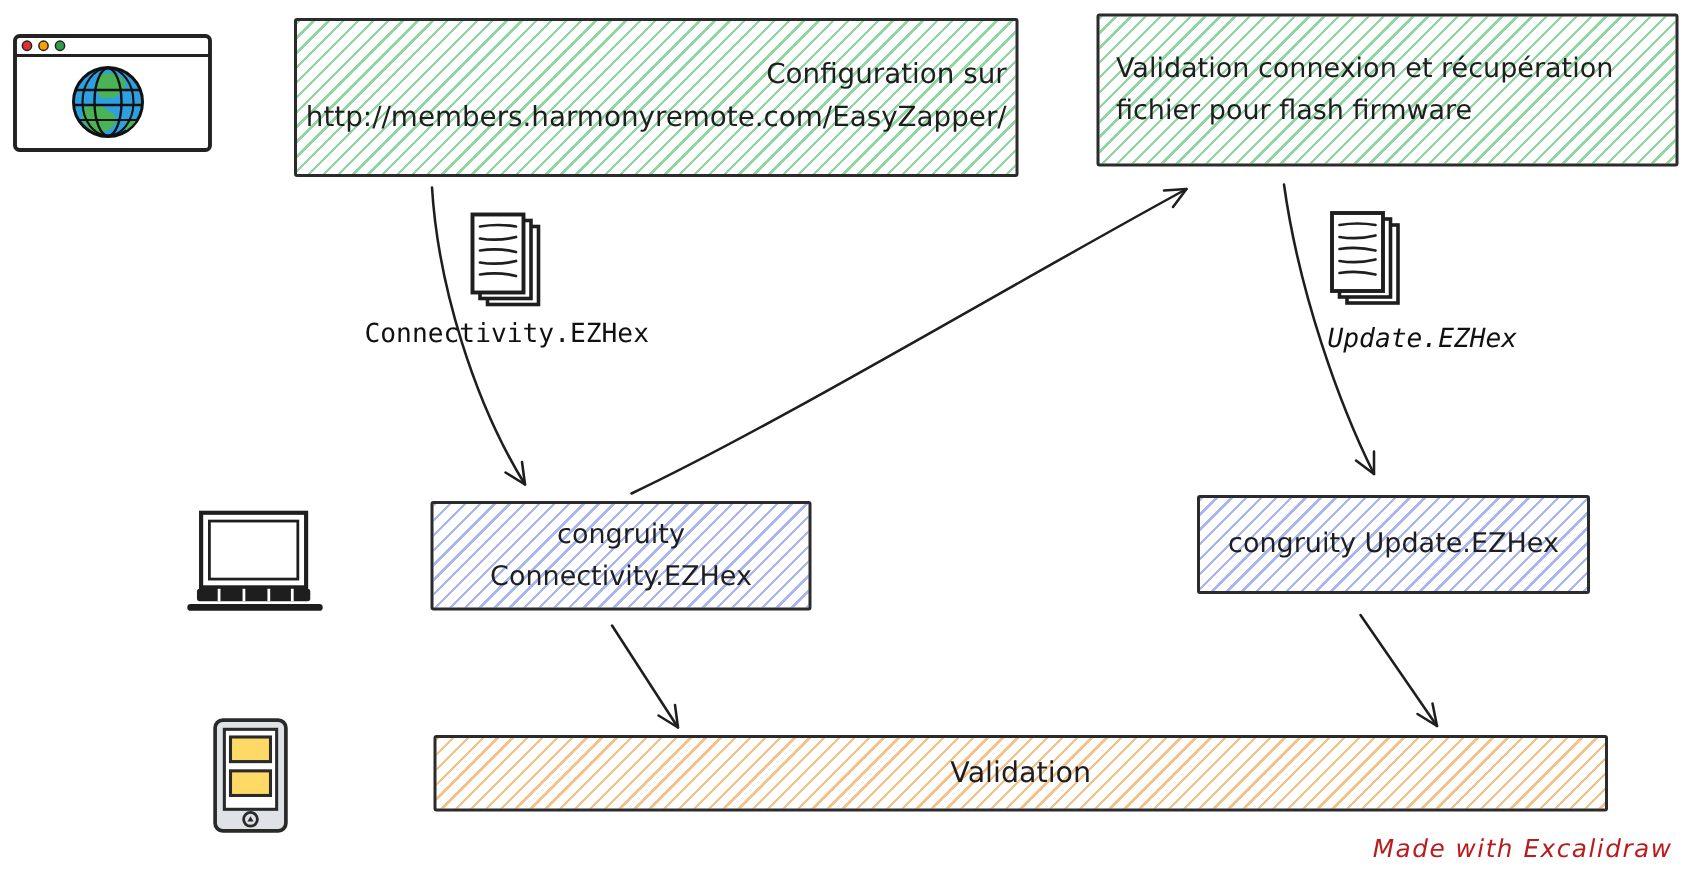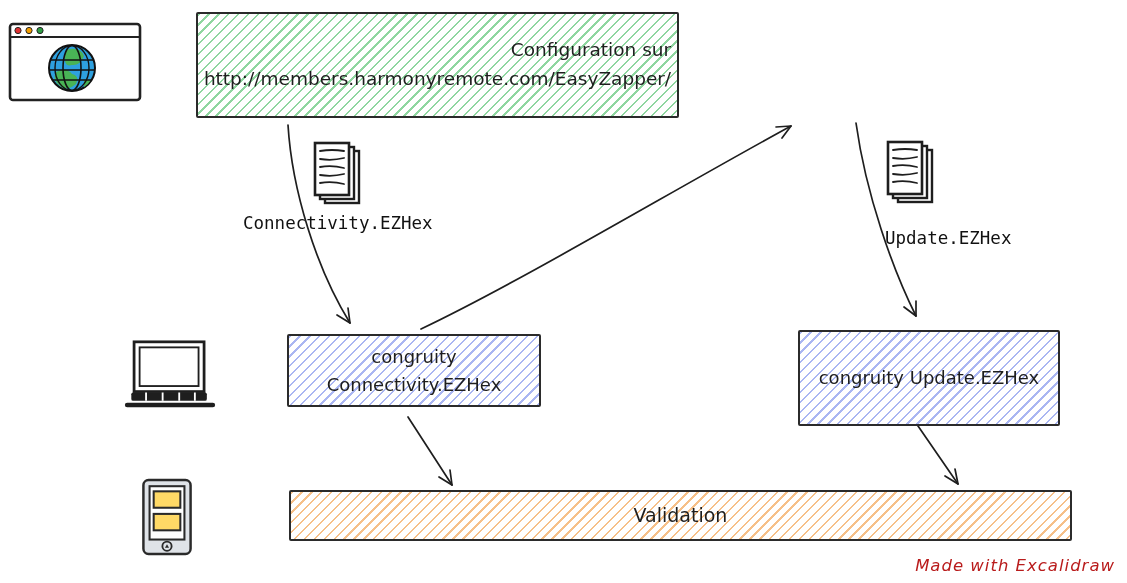--- a/index.html
+++ b/index.html
@@ -11,28 +11,28 @@
     position:absolute;box-sizing:border-box;border:2px solid #2b2b2b;border-radius:2px;
     display:flex;align-items:center;justify-content:center;text-align:center;
     font-size:18.5px;line-height:1.55;white-space:pre-line;background-color:#fff;
   }
   .hatch-green{background-image:repeating-linear-gradient(135deg,#8fd6a0 0 1.6px,transparent 1.6px 7px);text-align:right;}
   .hatch-blue{background-image:repeating-linear-gradient(135deg,#aab6f2 0 1.6px,transparent 1.6px 7px);}
   .hatch-orange{background-image:repeating-linear-gradient(135deg,#f6c089 0 1.6px,transparent 1.6px 7px);}
   .node-config{left:196px;top:12px;width:483px;height:106px;}
   .node-validation{left:731px;top:9px;width:388px;height:102px;justify-content:flex-start;text-align:left;padding-left:11px;font-size:18px;}
   .node-blue1{left:287px;top:334px;width:254px;height:73px;font-size:18px;}
-  .node-blue2{left:798px;top:330px;width:262px;height:96px;font-size:18px;}
+  .node-blue2{left:798px;top:330px;width:262px;height:66px;font-size:18px;}
   .node-concordance{left:289px;top:490px;width:783px;height:51px;font-size:19px;}
   .file-label{
     position:absolute;font-family:"DejaVu Sans Mono",monospace;font-size:17.5px;color:#111;
     white-space:nowrap;
   }
   .label-connectivity{left:243px;top:213px;}
-  .label-update{left:885px;top:228px;}
+  .label-update{left:885px;top:216px;font-style:italic;}
   .abs{position:absolute;}
   .arrows{position:absolute;left:0;top:0;pointer-events:none;}
   .watermark{
     position:absolute;right:12px;top:556px;font-size:16.5px;color:#b91c1c;
     font-style:oblique;letter-spacing:1px;
   }
 </style>
 </head>
 <body>
 
@@ -81,20 +81,22 @@
       <ellipse cx="64" cy="46" rx="17" ry="22.5" fill="none" stroke="#111" stroke-width="1.4"></ellipse>
       <line x1="42" y1="38" x2="86" y2="38" stroke="#111" stroke-width="1.6"></line>
       <line x1="41" y1="48" x2="87" y2="48" stroke="#111" stroke-width="1.6"></line>
       <line x1="44" y1="58" x2="84" y2="58" stroke="#111" stroke-width="1.4"></line>
     </g>
   </svg>
 
   <div class="node hatch-green node-config">Configuration sur
 http://members.harmonyremote.com/EasyZapper/</div>
 
+  <div class="node hatch-green node-validation">Validation connexion et récupération
+fichier pour flash firmware</div>
 
   <svg class="abs" style="left:313px;top:141px;" width="50" height="66" viewBox="0 0 50 66">
     <rect x="12" y="10" width="34" height="52" fill="#ffffff" stroke="#1e1e1e" stroke-width="2.4"></rect>
     <rect x="7" y="6" width="34" height="52" fill="#ffffff" stroke="#1e1e1e" stroke-width="2.4"></rect>
     <rect x="2" y="2" width="34" height="52" fill="#ffffff" stroke="#1e1e1e" stroke-width="2.6"></rect>
     <g stroke="#1e1e1e" stroke-width="1.8" stroke-linecap="round" fill="none">
       <path d="M7 10 q12 -2 24 0"></path>
       <path d="M7 18 q12 2 24 -1"></path>
       <path d="M7 26 q12 -2 24 1"></path>
       <path d="M7 34 q12 2 24 -1"></path>

